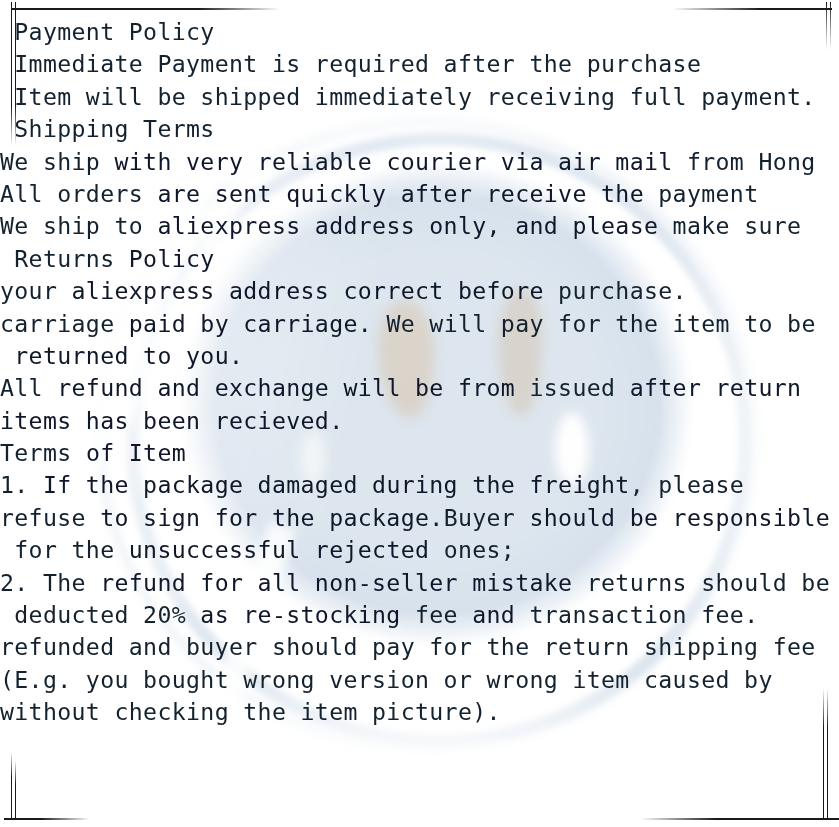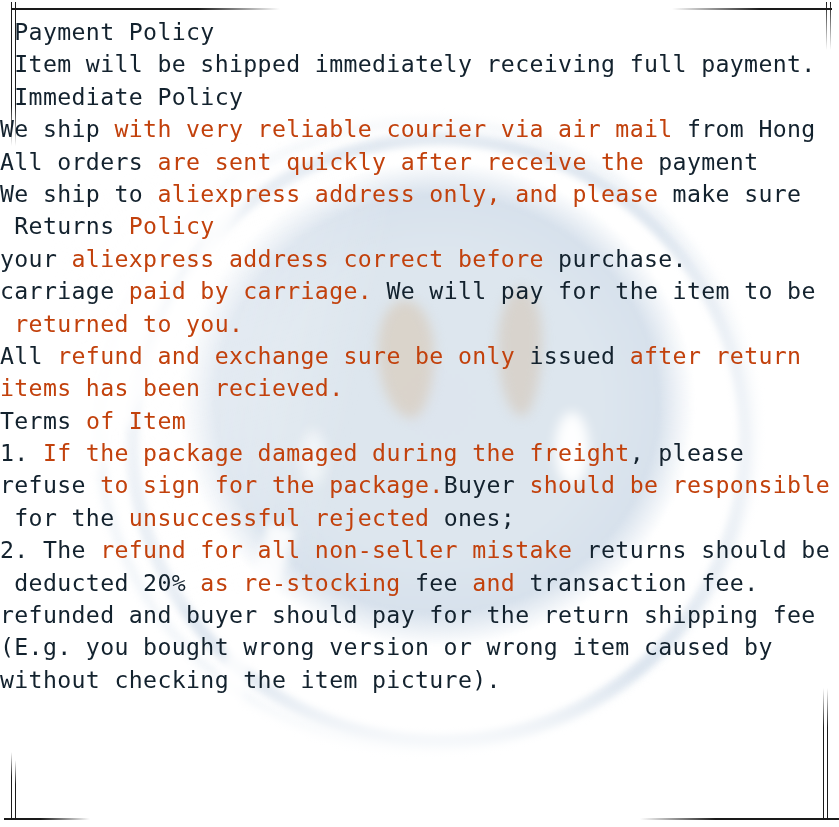--- a/index.html
+++ b/index.html
@@ -101,21 +101,21 @@
     padding:16px 0 0 0;box-sizing:border-box;
   }
   .line{
     height:32.4px;line-height:32.4px;
     font-size:23.2px;letter-spacing:.35px;
     white-space:pre;overflow:hidden;
     color:#13222e;
   }
   .line span{white-space:pre;}
   .k{color:#13222e;}           
-  .b{color:#c2410c;}          
+  .b{color:#0f172a;}          
 </style>
 </head>
 <body>
 
 <div id="watermark">
   <div class="wm-ring2"></div>
   <div class="wm-ring"></div>
   <div class="wm-body"></div>
   <div class="wm-blob tan1"></div>
   <div class="wm-blob tan2"></div>
@@ -142,30 +142,31 @@
 <div class="mark" id="m-bl-v"></div>
 <div class="mark" id="m-bl-v2"></div>
 <div class="mark" id="m-bl-h"></div>
 
 <div class="mark" id="m-br-v1"></div>
 <div class="mark" id="m-br-v2"></div>
 <div class="mark" id="m-br-h"></div>
 
 <div id="policy-text">
     <div class="line"><span class="k"> Payment Policy</span></div>
+    <div class="line"><span class="k"> Immediate Payment is required after the purchase</span></div>
     <div class="line"><span class="k"> Item will be shipped immediately receiving full payment.</span></div>
-    <div class="line"><span class="k"> Immediate Policy</span></div>
+    <div class="line"><span class="k"> Shipping Terms</span></div>
     <div class="line"><span class="k">We ship </span><span class="b">with very reliable courier via air mail </span><span class="k">from Hong</span></div>
     <div class="line"><span class="k">All orders </span><span class="b">are sent quickly after receive the </span><span class="k">payment</span></div>
     <div class="line"><span class="k">We ship to </span><span class="b">aliexpress address only, and please </span><span class="k">make sure</span></div>
     <div class="line"><span class="k"> Returns </span><span class="b">Policy</span></div>
     <div class="line"><span class="k">your </span><span class="b">aliexpress address correct before </span><span class="k">purchase.</span></div>
     <div class="line"><span class="k">carriage </span><span class="b">paid by carriage. </span><span class="k">We will pay for the item to be</span></div>
     <div class="line"><span class="b"> returned to you.</span></div>
-    <div class="line"><span class="k">All </span><span class="b">refund and exchange sure be only </span><span class="k">issued </span><span class="b">after return</span></div>
+    <div class="line"><span class="k">All </span><span class="b">refund and exchange will be from </span><span class="k">issued </span><span class="b">after return</span></div>
     <div class="line"><span class="b">items has been recieved.</span></div>
     <div class="line"><span class="k">Terms </span><span class="b">of Item</span></div>
     <div class="line"><span class="k">1. </span><span class="b">If the package damaged during the freight</span><span class="k">, please</span></div>
     <div class="line"><span class="k">refuse </span><span class="b">to sign for the package.</span><span class="k">Buyer </span><span class="b">should be responsible</span></div>
     <div class="line"><span class="k"> for the </span><span class="b">unsuccessful rejected </span><span class="k">ones;</span></div>
     <div class="line"><span class="k">2. The </span><span class="b">refund for all non-seller mistake </span><span class="k">returns should be</span></div>
     <div class="line"><span class="k"> deducted 20% </span><span class="b">as re-stocking </span><span class="k">fee </span><span class="b">and </span><span class="k">transaction fee.</span></div>
     <div class="line"><span class="k">refunded and buyer should pay for the return shipping fee</span></div>
     <div class="line"><span class="k">(E.g. you bought wrong version or wrong item caused by</span></div>
     <div class="line"><span class="k">without checking the item picture).</span></div>

